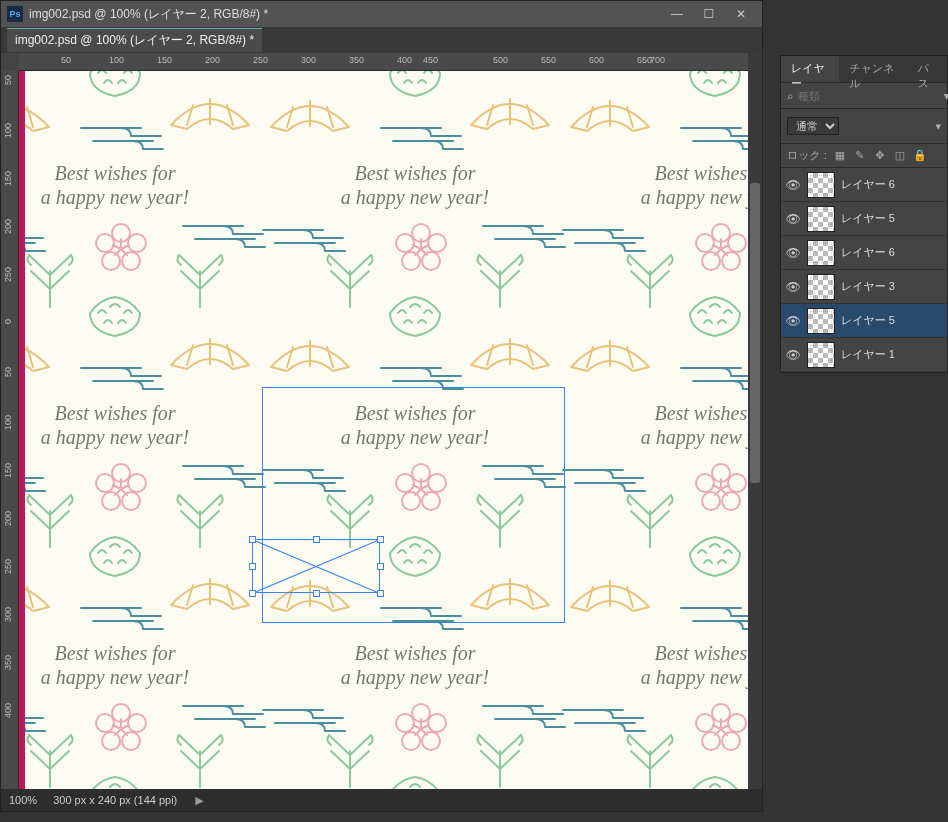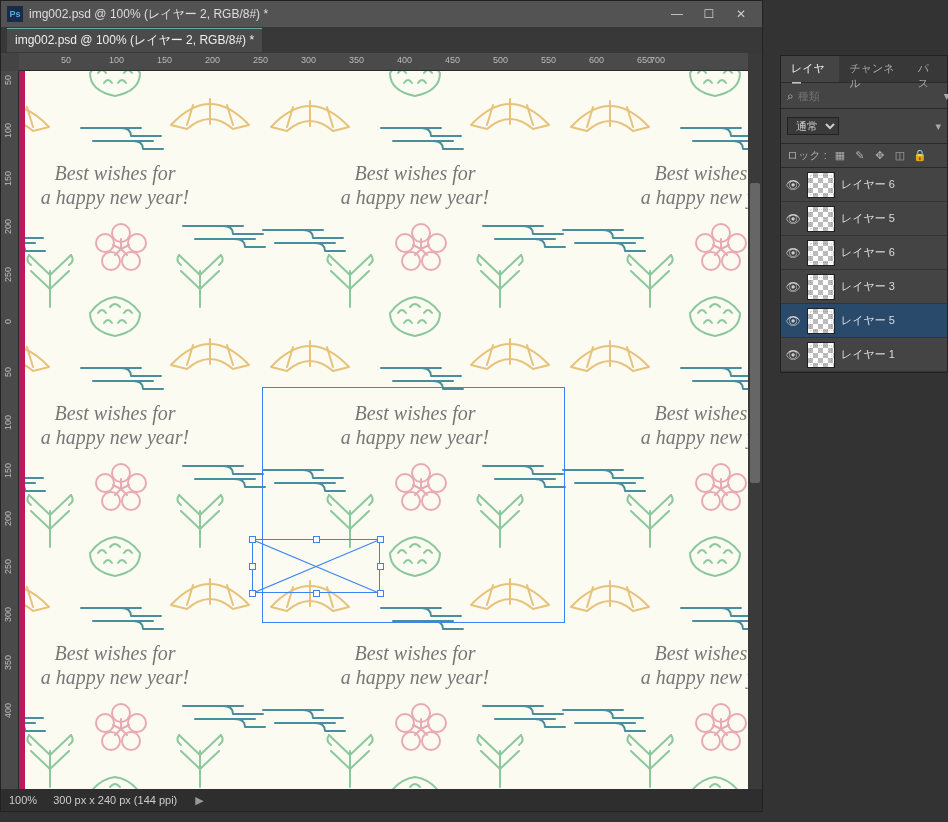--- a/index.html
+++ b/index.html
@@ -67,21 +67,21 @@
   <div class="doc-area">
     <div class="rulerh">
       <span class="tick" style="left:42px">50</span>
       <span class="tick" style="left:90px">100</span>
       <span class="tick" style="left:138px">150</span>
       <span class="tick" style="left:186px">200</span>
       <span class="tick" style="left:234px">250</span>
       <span class="tick" style="left:282px">300</span>
       <span class="tick" style="left:330px">350</span>
       <span class="tick" style="left:378px">400</span>
-      <span class="tick" style="left:426px">450</span>
+      <span class="tick" style="left:404px">450</span>
       <span class="tick" style="left:474px">500</span>
       <span class="tick" style="left:522px">550</span>
       <span class="tick" style="left:570px">600</span>
       <span class="tick" style="left:618px">650</span>
       <span class="tick" style="left:631px">700</span>
     </div>
     <div class="rulerv">
       <span class="tick" style="top:4px">50</span>
       <span class="tick" style="top:52px">100</span>
       <span class="tick" style="top:100px">150</span>

